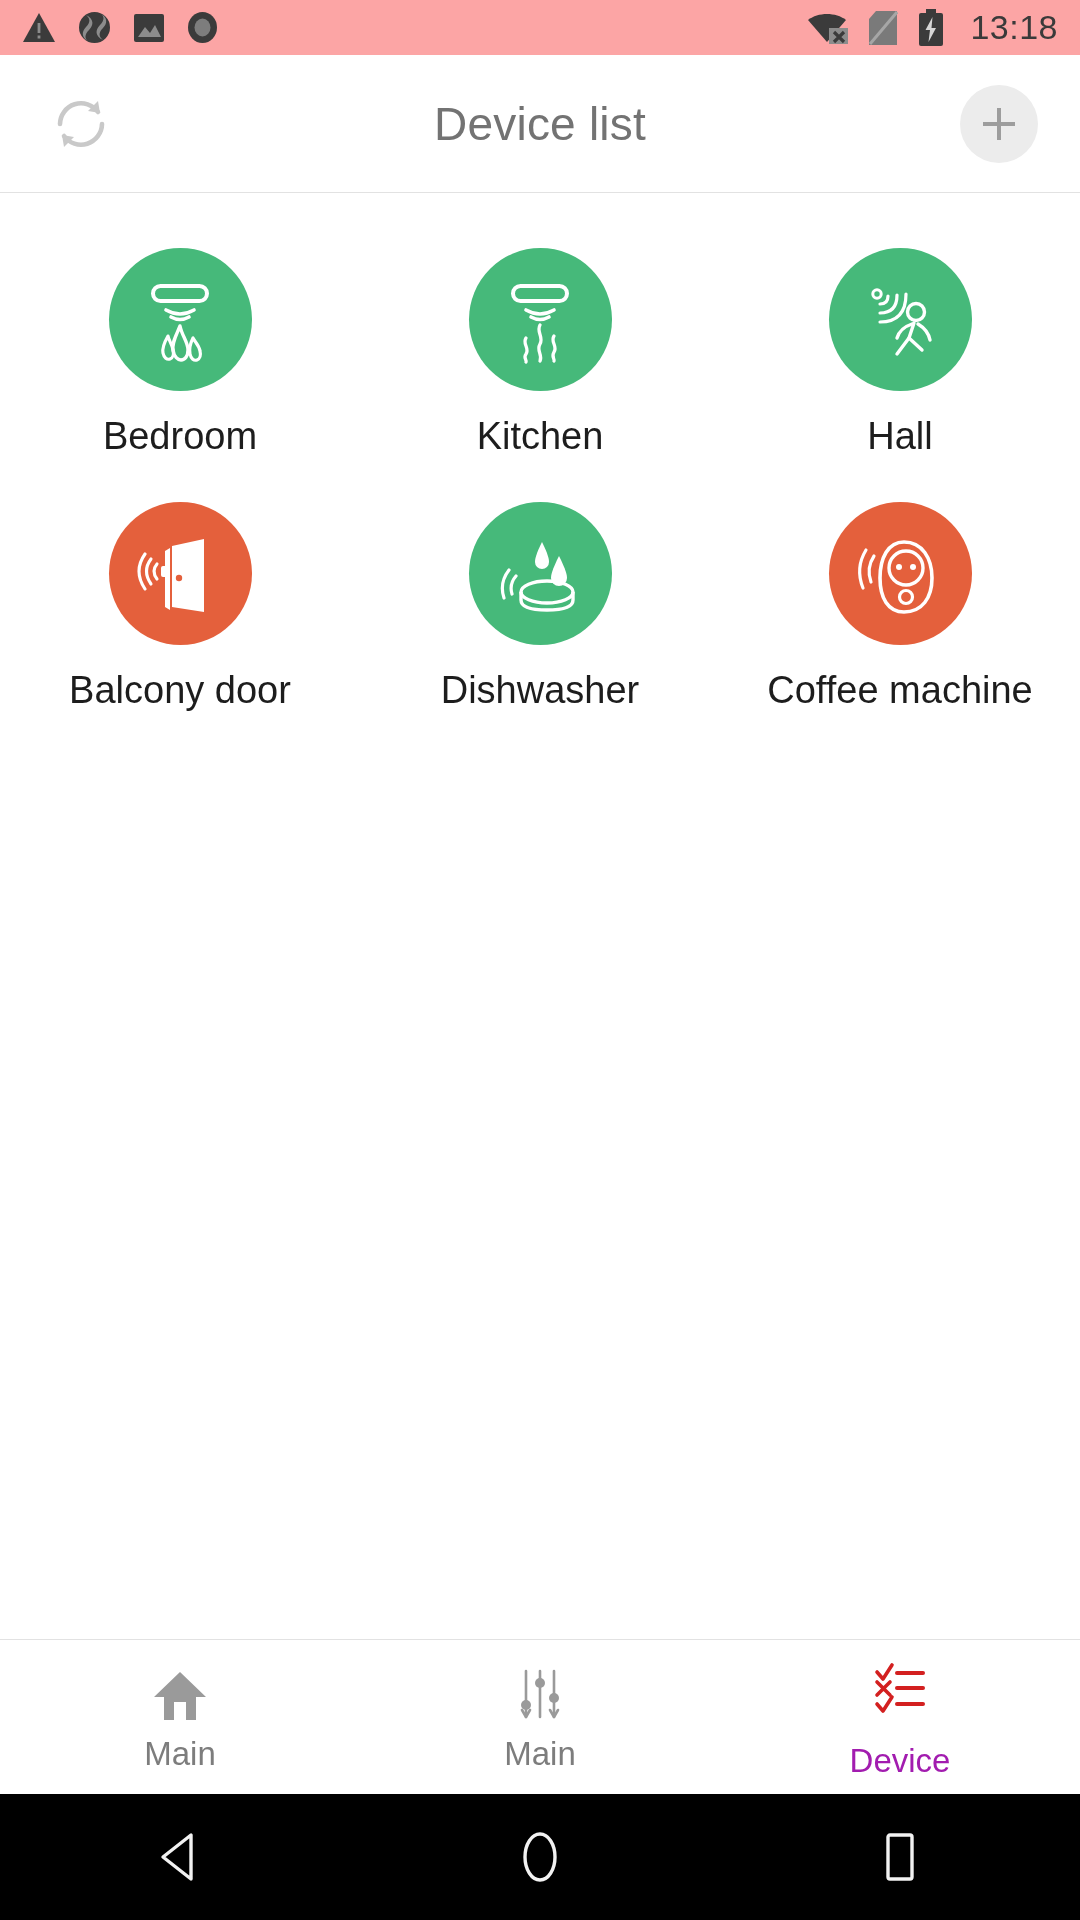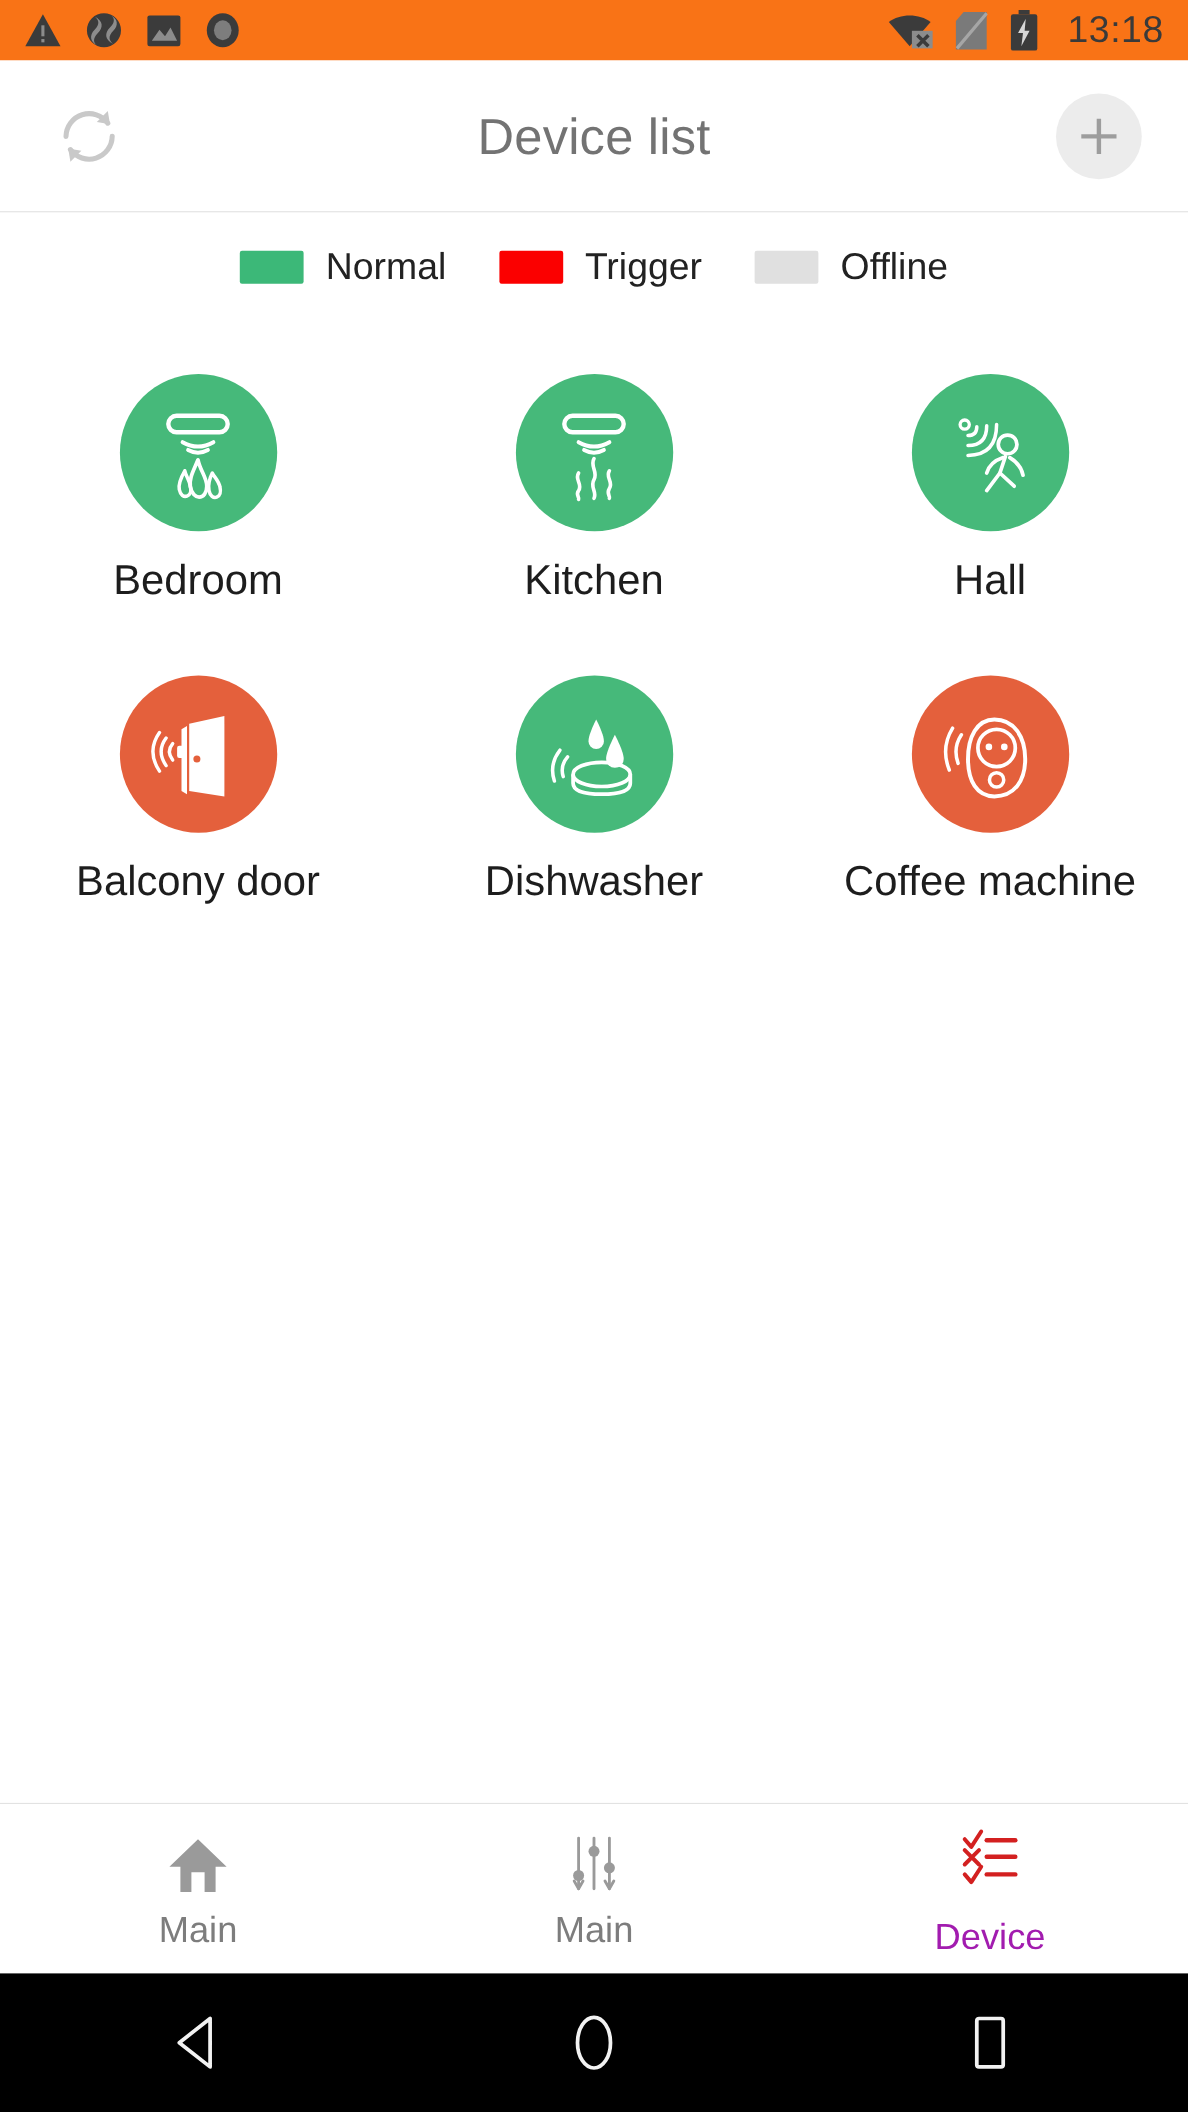--- a/index.html
+++ b/index.html
@@ -6,21 +6,21 @@
   html, body {
     width:1080px; height:1920px;
     font-family:"Liberation Sans", sans-serif;
     background:#ffffff;
     overflow:hidden;
   }
   .phone { position:relative; width:1080px; height:1920px; background:#fff; display:flex; flex-direction:column; }
 
   
   .statusbar{
-    height:55px; background:#f97316; flex:0 0 55px;
+    height:55px; background:#fca5a5; flex:0 0 55px;
     display:flex; align-items:center; padding:0 22px;
     color:#3b3b3b;
   }
   .sb-left{ display:flex; align-items:center; gap:22px; }
   .sb-right{ margin-left:auto; display:flex; align-items:center; gap:20px; }
   .sb-ico{ display:block; }
   .sb-time{
     font-size:34px; color:#3a3a3a; letter-spacing:0.5px;
     font-family:"Liberation Sans", sans-serif; margin-left:6px;
   }
@@ -51,21 +51,21 @@
   }
   .legend-item{ display:flex; align-items:center; }
   .legend-swatch{ width:58px; height:30px; border-radius:2px; }
   .legend-label{ font-size:34px; color:#222; margin-left:20px; margin-right:48px; }
   .legend-item:last-child .legend-label{ margin-right:0; }
 
   
   .grid-wrap{ flex:1 1 auto; padding-top:55px; }
   .grid{
     display:grid; grid-template-columns:repeat(3,1fr);
-    row-gap:64px;
+    row-gap:44px;
   }
   .cell{ display:flex; flex-direction:column; align-items:center; }
   .badge{
     width:143px; height:143px; border-radius:50%;
     display:flex; align-items:center; justify-content:center;
   }
   .badge svg{ display:block; }
   .cell-label{ margin-top:24px; font-size:38px; color:#1d1d1d; }
 
   
@@ -144,34 +144,20 @@
       </svg>
     </div>
     <div class="appbar-title">Device list</div>
     <div class="add-btn">
       <svg width="44" height="44" viewBox="0 0 44 44">
         <path d="M22 6 L22 38 M6 22 L38 22" stroke="#9d9d9d" stroke-width="4" stroke-linecap="butt"></path>
       </svg>
     </div>
   </div>
 
-  <div class="legend">
-    <div class="legend-item">
-      <span class="legend-swatch" style="background:#3cb878"></span>
-      <span class="legend-label">Normal</span>
-    </div>
-    <div class="legend-item">
-      <span class="legend-swatch" style="background:#fb0000"></span>
-      <span class="legend-label">Trigger</span>
-    </div>
-    <div class="legend-item">
-      <span class="legend-swatch" style="background:#e0e0e0"></span>
-      <span class="legend-label">Offline</span>
-    </div>
-  </div>
 
   <div class="grid-wrap">
     <div class="grid">
 
       <div class="cell">
         <div class="badge" style="background:#46b97a">
           <svg width="96" height="96" viewBox="0 0 96 96">
             <rect x="21" y="14" width="54" height="15" rx="7.5" fill="none" stroke="#fff" stroke-width="4"></rect>
             <path d="M34 38 Q48 46 62 38" stroke="#fff" stroke-width="3.6" fill="none" stroke-linecap="round"></path>
             <path d="M39 45 Q48 50 57 45" stroke="#fff" stroke-width="3.6" fill="none" stroke-linecap="round"></path>

